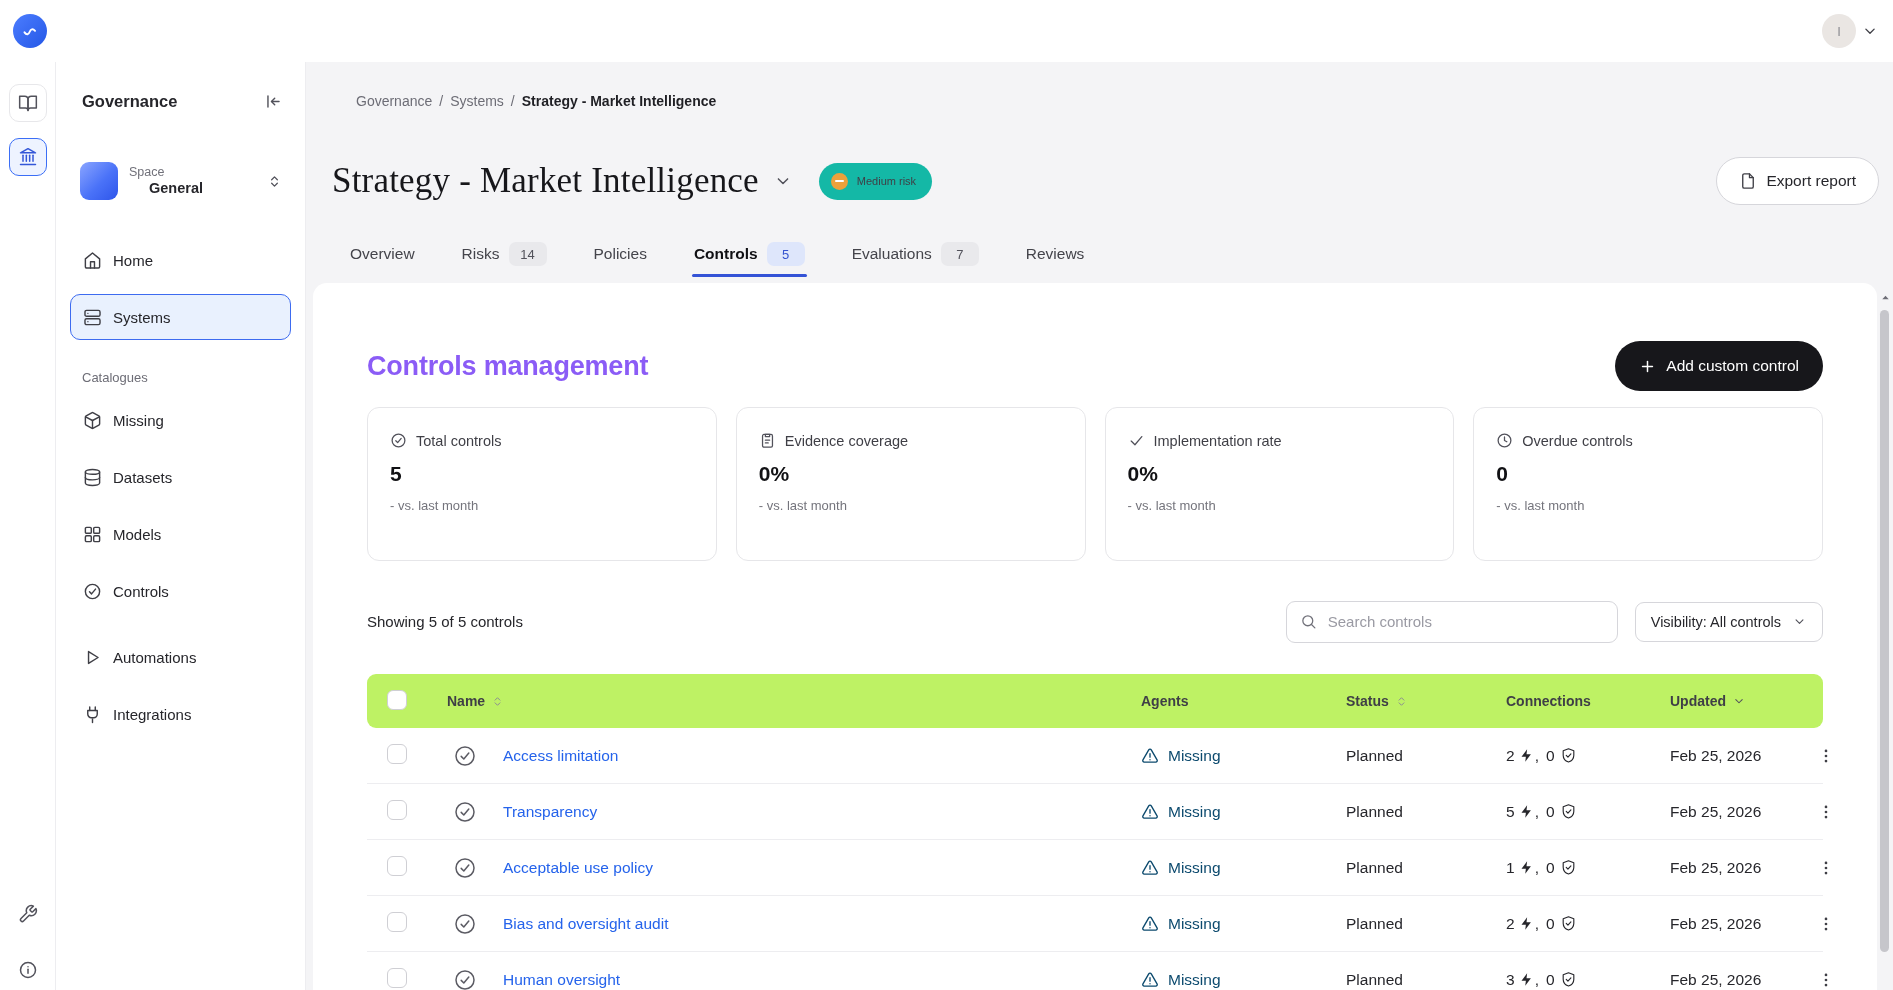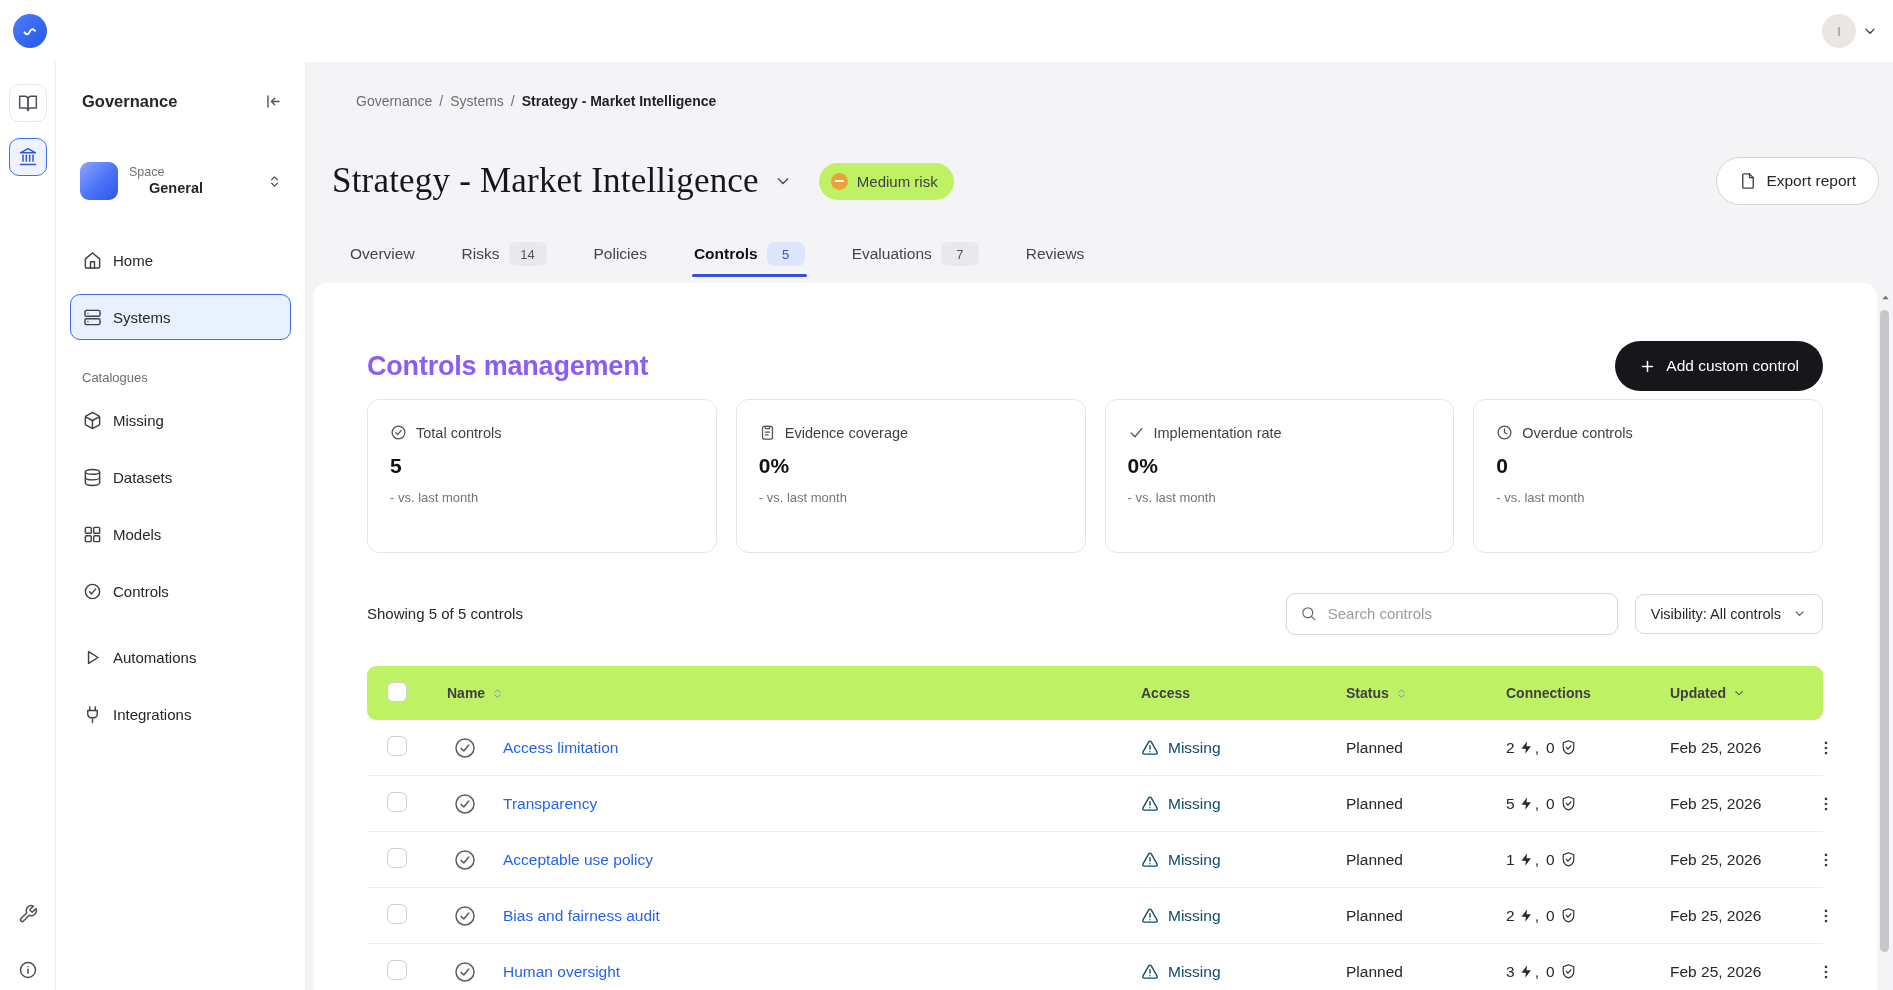--- a/index.html
+++ b/index.html
@@ -46,40 +46,40 @@
   .side-item.spaced{margin-top:20px;}
 
   
   .main{flex:1;background:#f4f4f6;position:relative;display:flex;flex-direction:column;min-width:0;}
   .main-header{padding:0 14px 0 26px;flex:none;}
   .breadcrumb{margin:31px 0 0 24px;font-size:14px;color:#6d6d76;display:flex;gap:7px;align-items:center;}
   .breadcrumb .current{color:#1f1f24;font-weight:700;}
   .title-row{margin-top:40px;height:64px;display:flex;align-items:center;}
   .page-title{font-family:"Liberation Serif", serif;font-size:35px;font-weight:500;color:#17171b;margin:0;letter-spacing:.2px;}
   .title-chev{margin-left:14px;color:#52525b;display:flex;}
-  .risk-badge{margin-left:26px;height:37px;display:flex;align-items:center;gap:9px;padding:0 16px 0 12px;border-radius:19px;background:#bef264;font-size:15px;color:#3f3f46;}
+  .risk-badge{margin-left:26px;height:37px;display:flex;align-items:center;gap:9px;padding:0 16px 0 12px;border-radius:19px;background:#14b8a6;font-size:11px;color:#3f3f46;}
   .risk-dot{width:17px;height:17px;border-radius:50%;background:#eca13b;position:relative;flex:none;}
   .risk-dot::after{content:"";position:absolute;left:4px;top:7.5px;width:9px;height:2.4px;border-radius:2px;background:#fff;}
   .export-btn{margin-left:auto;height:48px;padding:0 22px;border-radius:24px;border:1px solid #d6d6db;background:#fff;display:flex;align-items:center;gap:9px;font-size:15.5px;font-weight:500;color:#26262b;}
   .export-btn .ex-ic{color:#3f3f46;display:flex;}
 
   .tabs{margin-top:12px;margin-left:18px;display:flex;gap:47px;height:58px;}
   .tab{display:flex;align-items:center;gap:9px;font-size:15.5px;color:#44444b;position:relative;}
   .tab.active{color:#101014;font-weight:700;}
   .tab.active::after{content:"";position:absolute;left:-2px;right:-2px;bottom:6px;height:3px;border-radius:2px;background:#3453d6;}
   .tab-badge{min-width:24px;height:24px;padding:0 7px;border-radius:7px;background:#e9e9ec;color:#52525b;font-size:13px;font-weight:500;display:flex;align-items:center;justify-content:center;}
   .tab.active .tab-badge{background:#dee6fb;color:#3553cf;}
 
   
   .card{flex:1;margin:0 16px 0 7px;background:#fff;border-radius:14px 14px 0 0;padding:0 54px;overflow:hidden;}
   .card-head{margin-top:58px;height:50px;display:flex;align-items:center;justify-content:space-between;}
   .card-title{font-size:27px;font-weight:700;color:#8b5cf6;margin:0;letter-spacing:-.2px;}
   .add-btn{height:50px;padding:0 24px;border-radius:25px;background:#17171b;color:#fff;font-size:15.5px;font-weight:500;display:flex;align-items:center;gap:10px;}
 
-  .stats{margin-top:8px;display:flex;gap:19px;}
+  .stats{margin-top:16px;display:flex;gap:19px;}
   .stat{flex:1;border:1px solid #e6e6e9;border-radius:12px;height:128px;padding:24px 22px 0;}
   .stat-top{display:flex;align-items:center;gap:9px;font-size:14.5px;color:#3f3f46;}
   .stat-top .st-ic{color:#52525b;display:flex;}
   .stat-value{margin-top:13px;font-size:21px;font-weight:700;color:#111114;}
   .stat-delta{margin-top:12px;font-size:13px;color:#74747c;}
 
   .toolbar{margin-top:40px;display:flex;align-items:center;height:41px;}
   .showing{font-size:15px;color:#26262b;}
   .search{margin-left:auto;width:304px;height:40px;border:1px solid #d6d6db;border-radius:9px;background:#fff;display:flex;align-items:center;gap:9px;padding:0 13px;}
   .search .se-ic{color:#71717a;display:flex;flex:none;}
@@ -440,21 +440,21 @@
           <div class="hcell">
             <span>Name</span>
             <span class="sort-ic">
                 <svg class="ic" width="13" height="13" viewBox="0 0 24 24">
                   <polyline points="7.5 9.5 12 5 16.5 9.5"></polyline>
                   <polyline points="7.5 14.5 12 19 16.5 14.5"></polyline>
                 </svg>
               </span>
           </div>
           <div class="hcell">
-            <span>Access</span>
+            <span>Agents</span>
           </div>
           <div class="hcell">
             <span>Status</span>
             <span class="sort-ic">
                 <svg class="ic" width="13" height="13" viewBox="0 0 24 24">
                   <polyline points="7.5 9.5 12 5 16.5 9.5"></polyline>
                   <polyline points="7.5 14.5 12 19 16.5 14.5"></polyline>
                 </svg>
               </span>
           </div>
@@ -624,21 +624,21 @@
 
         <div class="trow">
           <div class="col-check"><input type="checkbox" style=""></div>
           <div class="cell-name">
             <span class="status-circle">
                 <svg class="ic" width="24" height="24" viewBox="0 0 24 24" style="stroke-width:1.5;">
                   <circle cx="12" cy="12" r="9"></circle>
                   <path d="m8.2 12.4 2.6 2.6 5-6"></path>
                 </svg>
               </span>
-            <a href="#" class="link">Bias and fairness audit</a>
+            <a href="#" class="link">Bias and oversight audit</a>
           </div>
           <div class="cell-owner">
             <span>
                 <svg class="ic" width="18" height="18" viewBox="0 0 24 24">
                   <path d="M10.3 3.8 2.6 17.1a2 2 0 0 0 1.7 3h15.4a2 2 0 0 0 1.7-3L13.7 3.8a2 2 0 0 0-3.4 0z"></path>
                   <line x1="12" y1="9" x2="12" y2="13.5"></line>
                   <line x1="12" y1="17" x2="12.01" y2="17"></line>
                 </svg>
               </span>
             <span class="missing">Missing</span>

